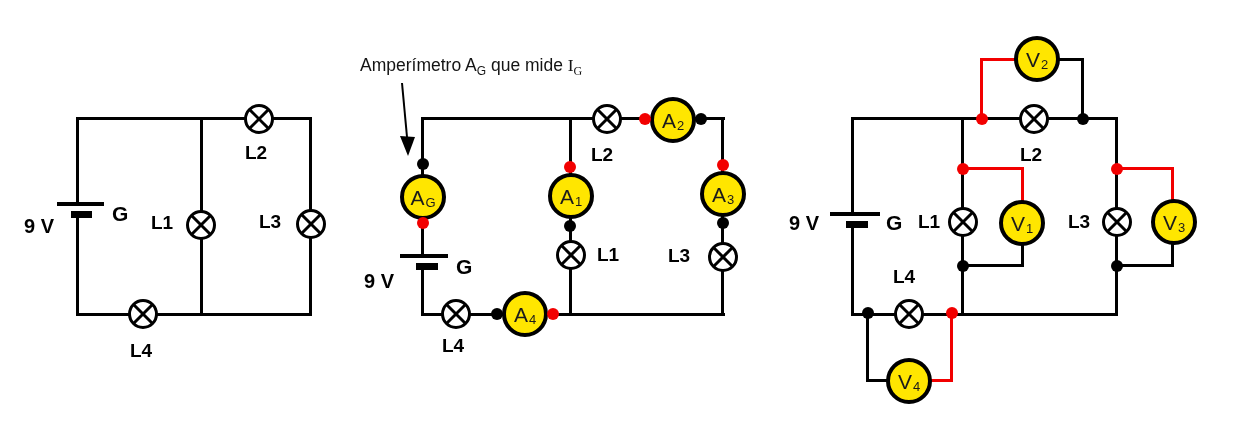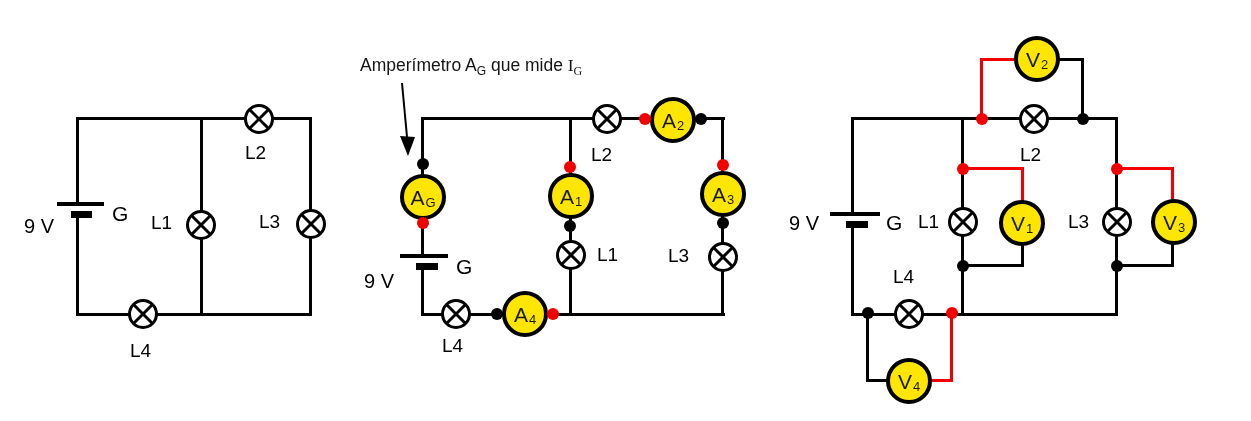--- a/index.html
+++ b/index.html
@@ -18,21 +18,21 @@
     border:4px solid var(--wire,#000);border-radius:50%;
     background:var(--meter,#ffe600);
     display:flex;align-items:center;justify-content:center;
     z-index:5;
   }
   .mletter{font-size:21px;color:#1b1b1b;line-height:1;}
   .msub{font-size:13px;color:#1b1b1b;line-height:1;position:relative;top:5px;margin-left:1px;}
   .dot{position:absolute;width:12px;height:12px;border-radius:50%;z-index:6;}
   .dot.black{background:var(--wire,#000);}
   .dot.red{background:var(--probe,#f20000);}
-  .lbl{position:absolute;font-weight:normal;font-size:19px;color:#000;white-space:nowrap;z-index:7;line-height:1;}
+  .lbl{position:absolute;font-weight:bold;font-size:19px;color:#000;white-space:nowrap;z-index:7;line-height:1;}
   .bat-long{position:absolute;background:var(--wire,#000);z-index:3;}
   .bat-short{position:absolute;background:var(--wire,#000);z-index:3;}
   .annotation{
     position:absolute;left:360px;top:55px;
     font-size:17.5px;color:#141414;white-space:nowrap;z-index:8;line-height:1.2;
   }
   .asub{font-size:12px;position:relative;top:4px;}
   .iserif{font-family:"Liberation Serif", serif;}
   .arrow{position:absolute;z-index:8;}
 </style>

